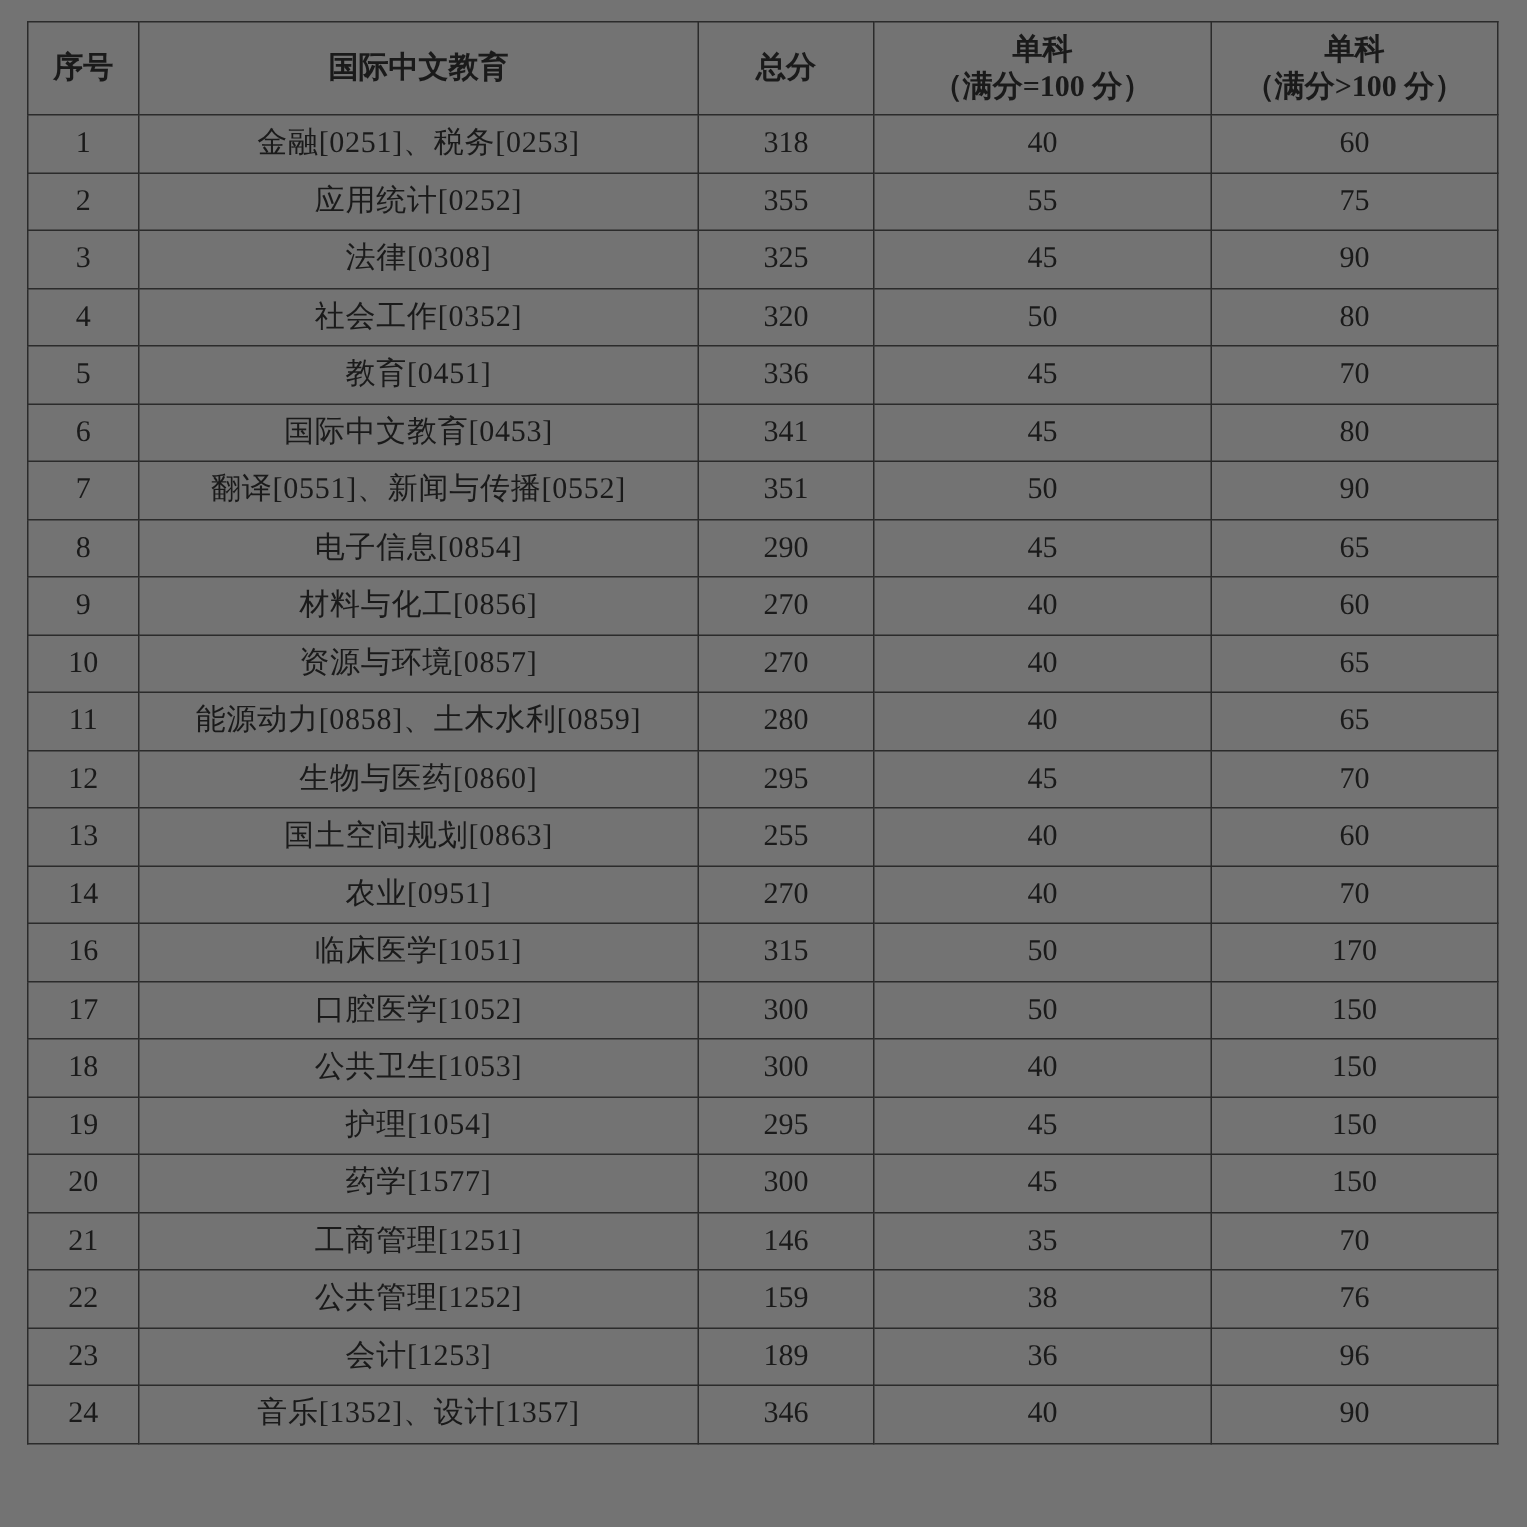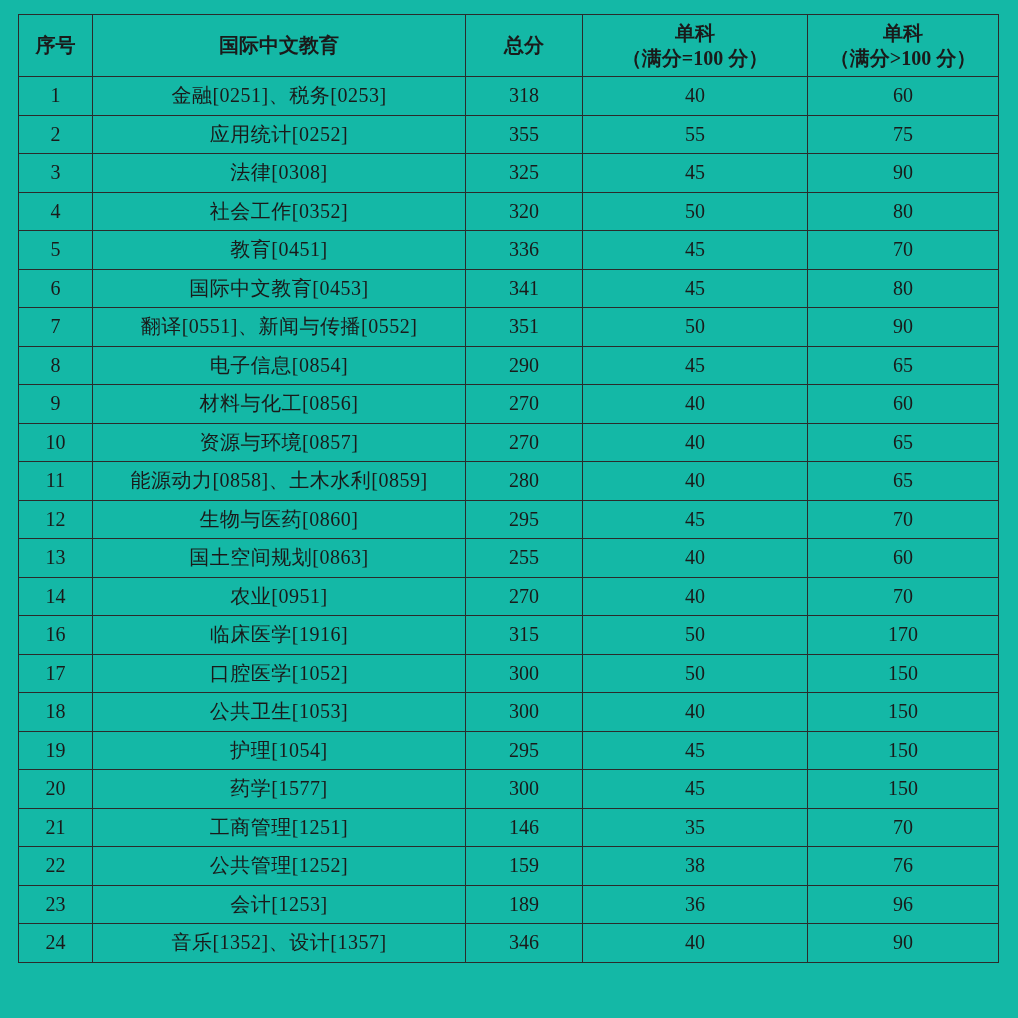--- a/index.html
+++ b/index.html
@@ -8,21 +8,21 @@
     width: 1018px;
     height: 1018px;
     background: #ffffff;
     font-family: "Liberation Serif", "DejaVu Serif", serif;
     color: #1a1a1a;
   }
   .page {
     position: relative;
     width: 1018px;
     height: 1018px;
-    background: #14b8a6;
+    background: #737373;
     overflow: hidden;
   }
   table.score-table {
     position: absolute;
     left: 18px;
     top: 14px;
     width: 980px;
     border-collapse: collapse;
     table-layout: fixed;
   }
@@ -184,21 +184,21 @@
           <td class="c-no">14</td>
           <td class="c-cat">农业[0951]</td>
           <td class="c-num">270</td>
           <td class="c-num">40</td>
           <td class="c-num">70</td>
         </tr>
 
 
         <tr>
           <td class="c-no">16</td>
-          <td class="c-cat">临床医学[1916]</td>
+          <td class="c-cat">临床医学[1051]</td>
           <td class="c-num">315</td>
           <td class="c-num">50</td>
           <td class="c-num">170</td>
         </tr>
 
         <tr>
           <td class="c-no">17</td>
           <td class="c-cat">口腔医学[1052]</td>
           <td class="c-num">300</td>
           <td class="c-num">50</td>

